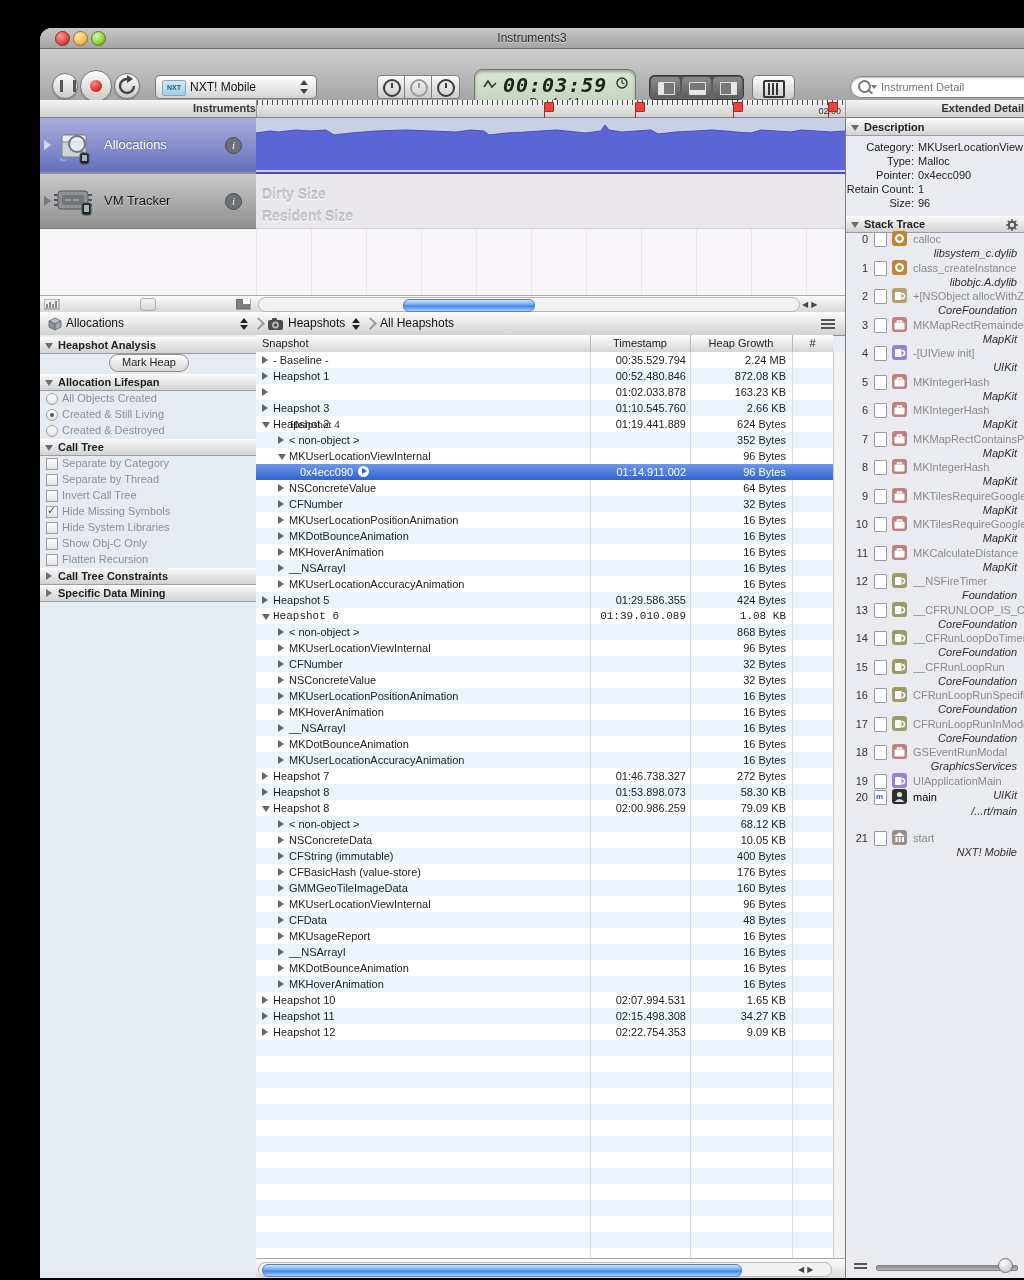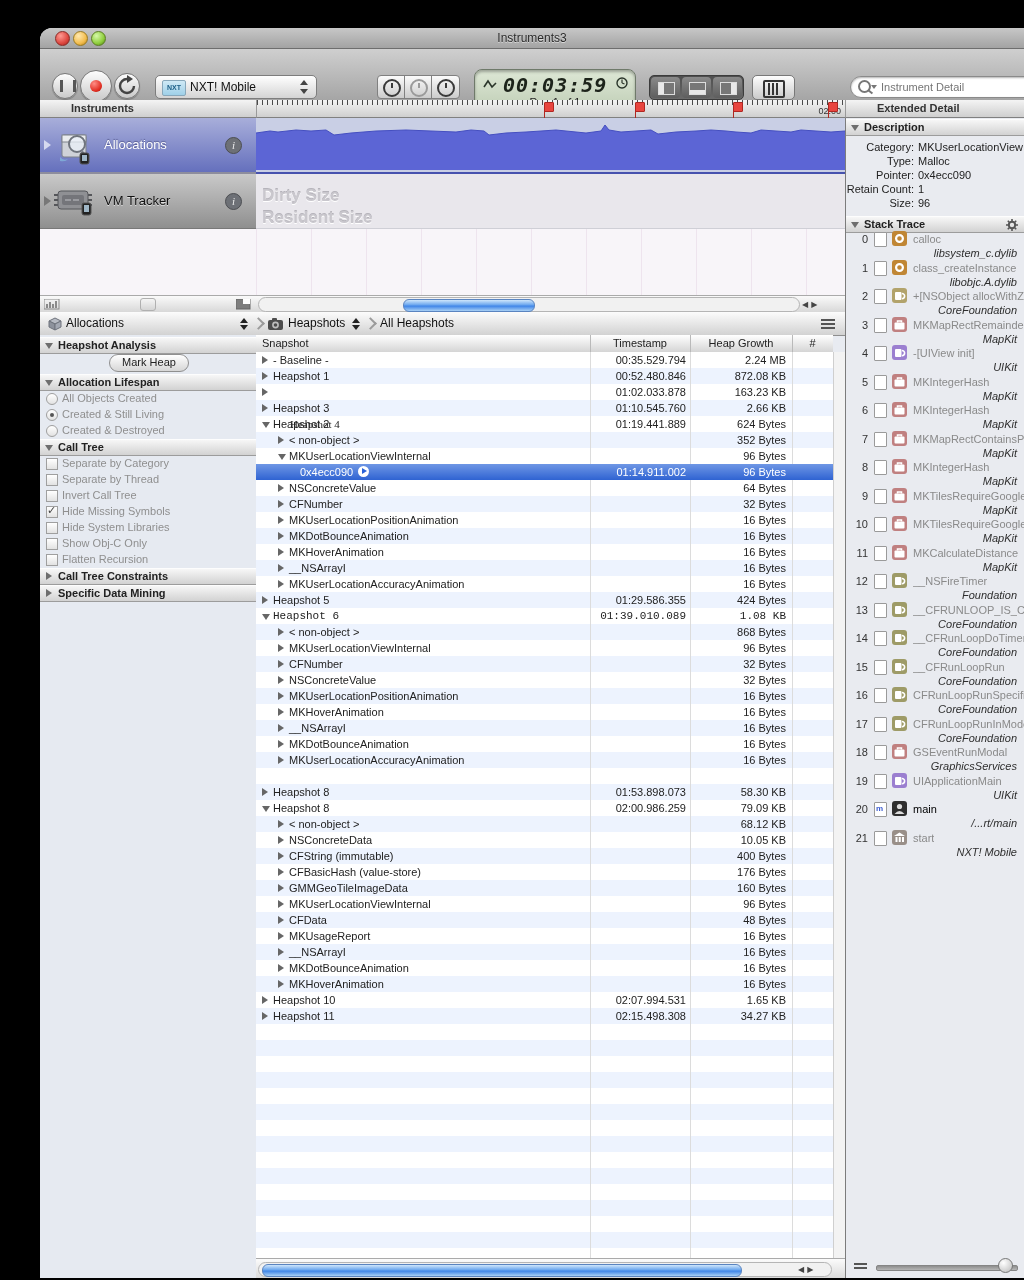--- a/index.html
+++ b/index.html
@@ -59,21 +59,21 @@
   #search-field{left:810px;top:27px;width:210px;height:20px;border-radius:11px;border:1px solid #8a8a8a;
     background:#fff;box-shadow:inset 0 1px 2px rgba(0,0,0,.3);}
   #search-input{position:absolute;left:28px;top:1px;width:170px;height:16px;border:none;outline:none;
     font-family:"Liberation Sans",sans-serif;font-size:11px;color:#444;background:transparent;}
   .magicon{position:absolute;left:7px;top:3px;width:9px;height:9px;border:2px solid #777;border-radius:50%;}
   .magicon:after{content:"";position:absolute;left:8px;top:9px;width:5px;height:2px;background:#777;transform:rotate(40deg);}
   .magcaret{position:absolute;left:20px;top:8px;width:0;height:0;border-left:3px solid transparent;border-right:3px solid transparent;border-top:4px solid #777;}
 
   
   .band{top:72px;height:17px;background:linear-gradient(#f4f4f4,#cfcfcf);border-bottom:1px solid #808080;}
-  .band-title{width:100%;text-align:left;font-weight:bold;font-size:11px;color:#333;line-height:17px;padding-left:31px;}
+  .band-title{width:100%;text-align:right;font-weight:bold;font-size:11px;color:#333;line-height:17px;}
   #band-instruments{left:0;width:216px;border-right:1px solid #9a9a9a;}
   #band-ruler{left:217px;width:588px;border-right:1px solid #9a9a9a;}
   #ruler-ticks{left:0;top:0;width:588px;height:5px;
     background:repeating-linear-gradient(to right,#4a4a4a 0 1px,transparent 1px 5px);}
   #ruler-num{right:4px;top:6px;font-size:9px;color:#333;}
   .flag{top:2px;width:8px;height:8px;background:#e8453f;border:1px solid #b02722;border-radius:1px;}
   .flag:after{content:"";position:absolute;left:-1px;top:8px;width:1px;height:7px;background:#b02722;}
   #band-detail{left:806px;width:178px;}
 
   
@@ -87,21 +87,21 @@
   .track-sep{left:0;top:54px;width:216px;height:2px;background:#8d8d9d;}
   .track-name{font-size:13px;left:64px;top:19px;}
   #track-alloc-panel .track-name{color:#fff;text-shadow:0 -1px 1px rgba(0,0,50,.4);}
   #track-vm-panel .track-name{color:#111;text-shadow:0 1px 0 #ddd;}
   .tri{width:0;height:0;}
   .tri-r{border-top:5px solid transparent;border-bottom:5px solid transparent;border-left:7px solid #99a;}
   .info-btn{right:14px;top:19px;width:15px;height:15px;border-radius:50%;background:#6d7076;border:1px solid #4c4e52;
     color:#eee;font-style:italic;font-family:"Liberation Serif",serif;font-size:11px;text-align:center;line-height:14px;}
   #lane-alloc{left:216px;top:0;width:589px;height:54px;background:#c9cfe5;border-bottom:2px solid #4752ae;}
   #lane-vm{left:216px;top:56px;width:589px;height:54px;background:#e9e7ec;border-bottom:1px solid #cfcfd6;}
-  .vm-ghost{left:6px;color:#c9c7cd;font-size:17px;font-weight:bold;text-shadow:0 1px 0 #fff,0 -1px 0 #b5b3ba;}
+  .vm-ghost{left:6px;color:#c9c7cd;font-size:14px;font-weight:bold;text-shadow:0 1px 0 #fff,0 -1px 0 #b5b3ba;}
 
   
   #trk-scroll{left:0;top:267px;width:805px;height:16px;background:linear-gradient(#fafafa,#d8d8d8);border-top:1px solid #aaa;border-bottom:1px solid #9a9a9a;}
   .mini-icon{top:3px;}
   .scroll-track{background:#f1f1f1;border:1px solid #b5b5b5;border-radius:8px;}
   .aqua-thumb{position:absolute;top:1px;height:11px;border-radius:6px;
     background:linear-gradient(#cfe6fb,#6aa6ee 45%,#3f85e8 55%,#a8d0f5);border:1px solid #5a84c0;}
   .sb-arrows{font-size:8px;color:#444;letter-spacing:3px;}
 
   
@@ -600,20 +600,26 @@
         <div class="trow" style="top: 384px;">
           <i class="dis c" style="left: 22px;"></i>
           <span class="lab" style="left: 33px;">MKDotBounceAnimation</span>
           <span class="gr">16 Bytes</span>
         </div>
         <div class="trow" style="top: 400px;">
           <i class="dis c" style="left: 22px;"></i>
           <span class="lab" style="left: 33px;">MKUserLocationAccuracyAnimation</span>
           <span class="gr">16 Bytes</span>
         </div>
+        <div class="trow" style="top: 416px;">
+          <i class="dis c" style="left: 6px;"></i>
+          <span class="lab" style="left: 17px;">Heapshot 7</span>
+          <span class="ts">01:46.738.327</span>
+          <span class="gr">272 Bytes</span>
+        </div>
         <div class="trow" style="top: 432px;">
           <i class="dis c" style="left: 6px;"></i>
           <span class="lab" style="left: 17px;">Heapshot 8</span>
           <span class="ts">01:53.898.073</span>
           <span class="gr">58.30 KB</span>
         </div>
         <div class="trow" style="top: 448px;">
           <i class="dis e" style="left: 6px;"></i>
           <span class="lab" style="left: 17px;">Heapshot 8</span>
           <span class="ts">02:00.986.259</span>
@@ -678,20 +684,26 @@
           <i class="dis c" style="left: 6px;"></i>
           <span class="lab" style="left: 17px;">Heapshot 10</span>
           <span class="ts">02:07.994.531</span>
           <span class="gr">1.65 KB</span>
         </div>
         <div class="trow" style="top: 656px;">
           <i class="dis c" style="left: 6px;"></i>
           <span class="lab" style="left: 17px;">Heapshot 11</span>
           <span class="ts">02:15.498.308</span>
           <span class="gr">34.27 KB</span>
+        </div>
+        <div class="trow" style="top: 672px;">
+          <i class="dis c" style="left: 6px;"></i>
+          <span class="lab" style="left: 17px;">Heapshot 12</span>
+          <span class="ts">02:22.754.353</span>
+          <span class="gr">9.09 KB</span>
         </div>
       </div>
   <div id="table-vsb" class="abs"></div>
 
   <div id="table-hsb" class="abs">
     <div class="abs scroll-track" style="left:2px;top:3px;width:572px;height:13px">
       <div class="aqua-thumb" style="left:3px;width:478px"></div>
     </div>
     <div class="abs sb-arrows" style="left:542px;top:6px">◀▶</div>
   </div>
@@ -950,21 +962,21 @@
             <span class="num">19</span>
             <span class="doc"></span>
             <span class="cicon"><svg width="15" height="15">
                 <rect x="0" y="0" width="15" height="15" rx="3" fill="#9b7fd0"></rect>
                 <rect x="3" y="4" width="6.5" height="8" rx="1" fill="#fff"></rect>
                 <path d="M10 5.5 a2.6 2.6 0 1 1 0 5.2" fill="none" stroke="#fff" stroke-width="1.6"></path>
               </svg></span>
             <span class="sym">UIApplicationMain</span>
             <span class="lib">UIKit</span>
           </div>
-          <div class="frame user" style="top: 570px;">
+          <div class="frame user" style="top: 558px;">
             <span class="num">20</span>
             <span class="doc">
               <span>m</span>
             </span>
             <span class="cicon"><svg width="15" height="15">
                 <rect x="0" y="0" width="15" height="15" rx="3" fill="#2e2e2e"></rect>
                 <circle cx="7.5" cy="5.5" r="2.6" fill="#ddd"></circle>
                 <path d="M2.5 13 q5 -6 10 0 z" fill="#ddd"></path>
               </svg></span>
             <span class="sym">main</span>

